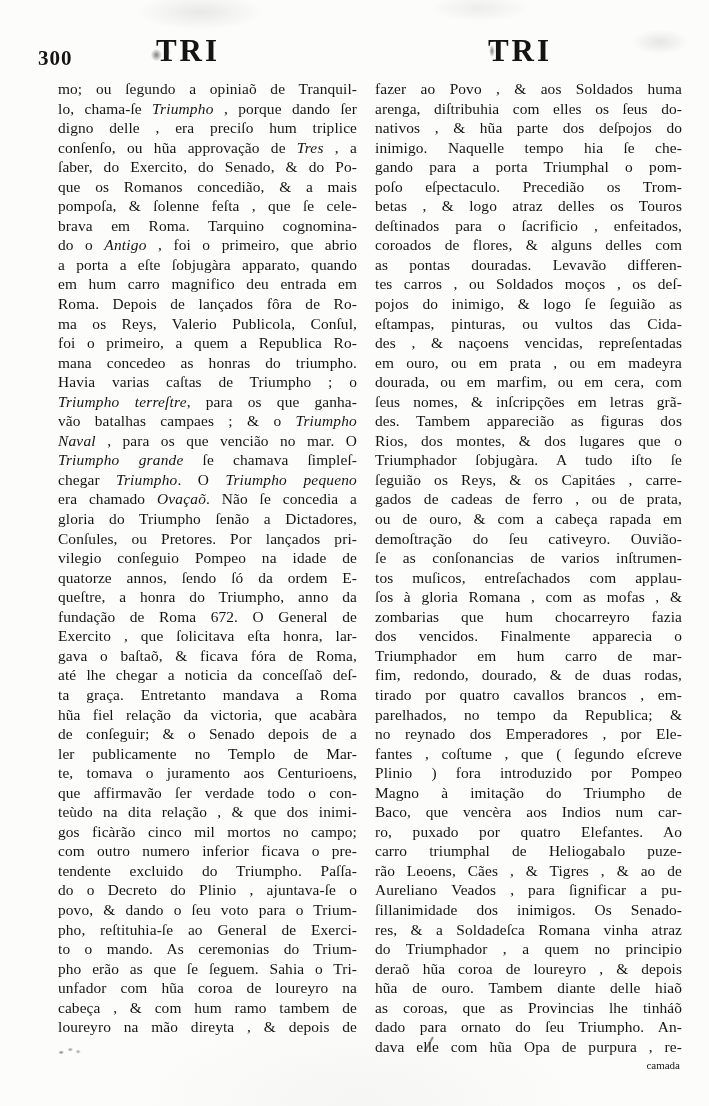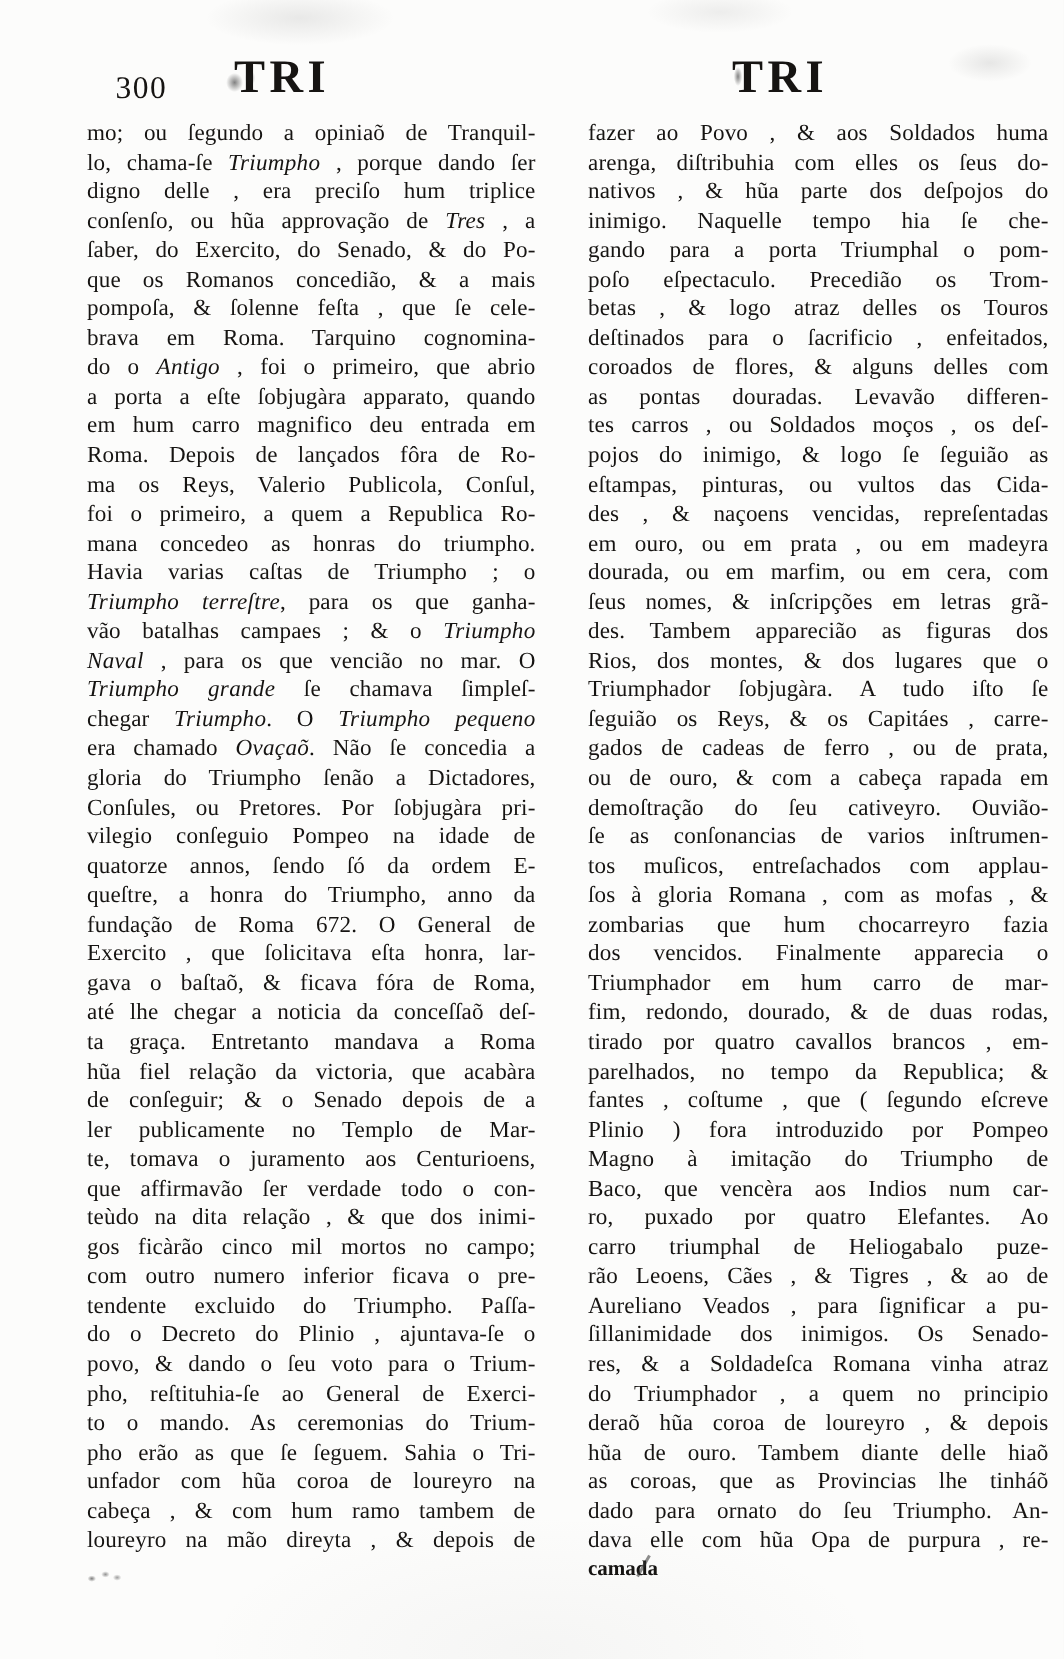--- a/index.html
+++ b/index.html
@@ -15,50 +15,49 @@
     background:
       radial-gradient(90px 26px at 200px 12px, rgba(60,60,60,0.10), transparent 70%),
       radial-gradient(70px 20px at 480px 8px, rgba(60,60,60,0.08), transparent 70%),
       radial-gradient(40px 18px at 660px 42px, rgba(40,40,40,0.10), transparent 70%),
       radial-gradient(300px 120px at 360px 1100px, rgba(120,120,120,0.05), transparent 75%),
       #fcfcfb;
     overflow: hidden;
   }
   .page-num {
     position: absolute; left: 38px; top: 46px;
-    font-size: 21px; font-weight: normal; letter-spacing: 1px; margin-left: 39px;
+    font-size: 21px; font-weight: bold; letter-spacing: 1px;
   }
   .running-title {
     position: absolute; top: 33px;
     font-size: 31px; font-weight: bold; letter-spacing: 3px;
     text-align: center;
   }
   .running-title.left  { left: 58px;  width: 260px; }
   .running-title.right { left: 390px; width: 260px; }
   .column {
     position: absolute; top: 79px;
   }
   .column.left  { left: 58px;  width: 299px; }
-  .column.right { left: 392px; width: 307px; }
+  .column.right { left: 375px; width: 307px; }
   .line {
     height: 19.56px; line-height: 19.56px;
     font-size: 15.4px;
     white-space: nowrap;
     text-align: justify;
     text-align-last: justify;
     text-justify: inter-word;
     letter-spacing: 0.1px;
   }
   .line i { font-style: italic; letter-spacing: 0.2px; }
   .catchword {
     height: 19.56px; line-height: 19.56px;
-    font-size: 14px;
-    text-align: left;
+    font-size: 11px;
+    text-align: right;
     padding-right: 2px;
-    font-weight: bold;
   }
   .ink-smudge { position: absolute; pointer-events: none; }
   .smudge-a { left: 146px; top: 44px; width: 26px; height: 20px;
     background: radial-gradient(8px 9px at 40% 55%, rgba(30,30,30,0.55), transparent 70%),
                 radial-gradient(5px 7px at 80% 40%, rgba(30,30,30,0.35), transparent 70%); }
   .smudge-b { left: 485px; top: 40px; width: 14px; height: 22px;
     background: radial-gradient(4px 9px at 50% 50%, rgba(30,30,30,0.55), transparent 70%); }
   .smudge-c { left: 56px; top: 1044px; width: 26px; height: 14px;
     background: radial-gradient(4px 3px at 20% 60%, rgba(40,40,40,0.6), transparent 70%),
                 radial-gradient(4px 3px at 55% 40%, rgba(40,40,40,0.5), transparent 70%),
@@ -94,21 +93,21 @@
       <div class="line"><span>foi o primeiro, a quem a Republica Ro-</span></div>
       <div class="line"><span>mana concedeo as honras do triumpho.</span></div>
       <div class="line"><span>Havia varias caſtas de Triumpho ; o</span></div>
       <div class="line"><i>Triumpho terreſtre</i><span>, para os que ganha-</span></div>
       <div class="line"><span>vão batalhas campaes ; &amp; o </span><i>Triumpho</i></div>
       <div class="line"><i>Naval</i><span> , para os que vencião no mar. O</span></div>
       <div class="line"><i>Triumpho grande</i><span> ſe chamava ſimpleſ-</span></div>
       <div class="line"><span>chegar </span><i>Triumpho</i><span>. O </span><i>Triumpho pequeno</i></div>
       <div class="line"><span>era chamado </span><i>Ovaçaõ</i><span>. Não ſe concedia a</span></div>
       <div class="line"><span>gloria do Triumpho ſenão a Dictadores,</span></div>
-      <div class="line"><span>Conſules, ou Pretores. Por ſobjugàra pri-</span></div>
+      <div class="line"><span>Conſules, ou Pretores. Por lançados pri-</span></div>
       <div class="line"><span>vilegio conſeguio Pompeo na idade de</span></div>
       <div class="line"><span>quatorze annos, ſendo ſó da ordem E-</span></div>
       <div class="line"><span>queſtre, a honra do Triumpho, anno da</span></div>
       <div class="line"><span>fundação de Roma 672. O General de</span></div>
       <div class="line"><span>Exercito , que ſolicitava eſta honra, lar-</span></div>
       <div class="line"><span>gava o baſtaõ, &amp; ficava fóra de Roma,</span></div>
       <div class="line"><span>até lhe chegar a noticia da conceſſaõ deſ-</span></div>
       <div class="line"><span>ta graça. Entretanto mandava a Roma</span></div>
       <div class="line"><span>hũa fiel relação da victoria, que acabàra</span></div>
       <div class="line"><span>de conſeguir; &amp; o Senado depois de a</span></div>
@@ -157,20 +156,21 @@
         <div class="line"><span>demoſtração do ſeu cativeyro. Ouvião-</span></div>
         <div class="line"><span>ſe as conſonancias de varios inſtrumen-</span></div>
         <div class="line"><span>tos muſicos, entreſachados com applau-</span></div>
         <div class="line"><span>ſos à gloria Romana , com as mofas , &amp;</span></div>
         <div class="line"><span>zombarias que hum chocarreyro fazia</span></div>
         <div class="line"><span>dos vencidos. Finalmente apparecia o</span></div>
         <div class="line"><span>Triumphador em hum carro de mar-</span></div>
         <div class="line"><span>fim, redondo, dourado, &amp; de duas rodas,</span></div>
         <div class="line"><span>tirado por quatro cavallos brancos , em-</span></div>
         <div class="line"><span>parelhados, no tempo da Republica; &amp;</span></div>
+        <div class="line"><span>no reynado dos Emperadores , por Ele-</span></div>
         <div class="line"><span>fantes , coſtume , que ( ſegundo eſcreve</span></div>
         <div class="line"><span>Plinio ) fora introduzido por Pompeo</span></div>
         <div class="line"><span>Magno à imitação do Triumpho de</span></div>
         <div class="line"><span>Baco, que vencèra aos Indios num car-</span></div>
         <div class="line"><span>ro, puxado por quatro Elefantes. Ao</span></div>
         <div class="line"><span>carro triumphal de Heliogabalo puze-</span></div>
         <div class="line"><span>rão Leoens, Cães , &amp; Tigres , &amp; ao de</span></div>
         <div class="line"><span>Aureliano Veados , para ſignificar a pu-</span></div>
         <div class="line"><span>ſillanimidade dos inimigos. Os Senado-</span></div>
         <div class="line"><span>res, &amp; a Soldadeſca Romana vinha atraz</span></div>

